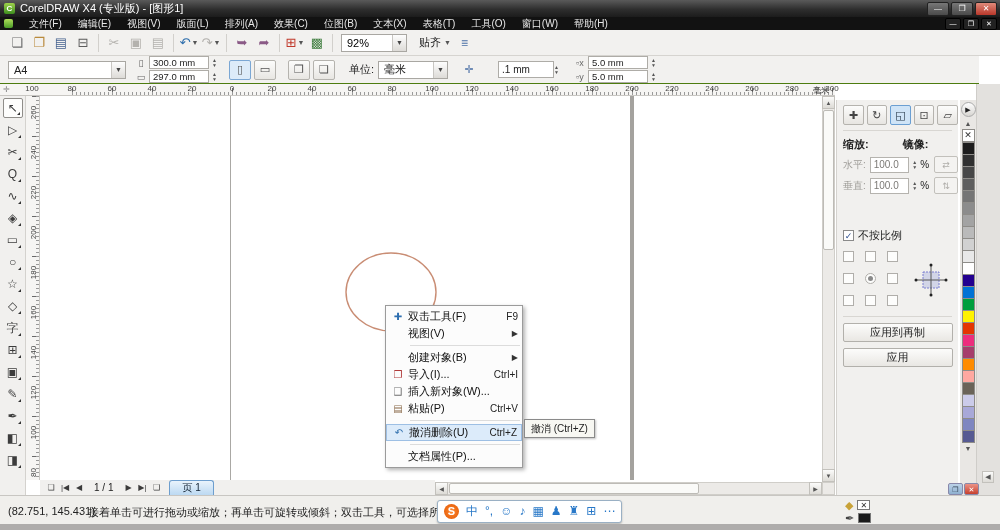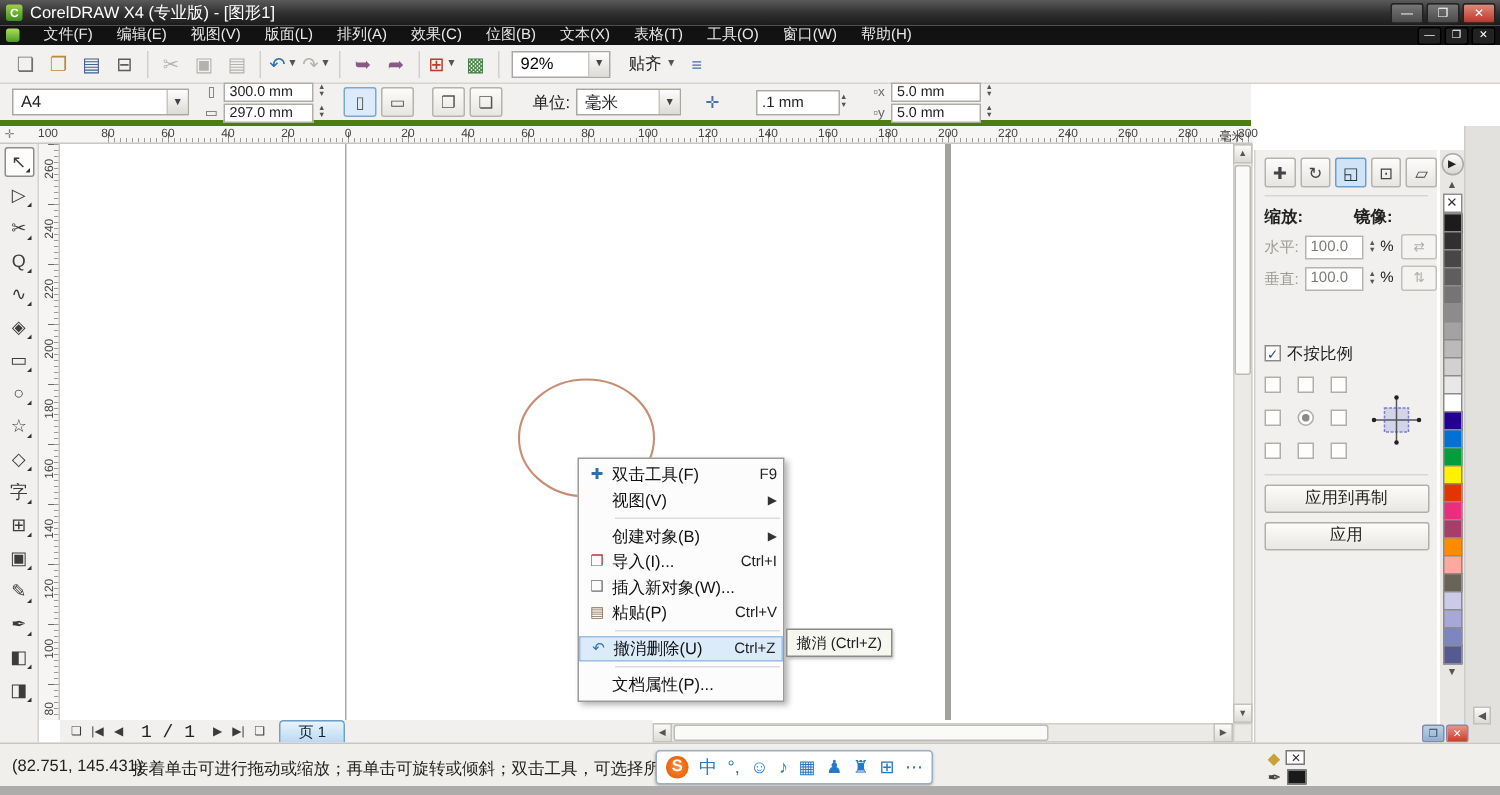--- a/index.html
+++ b/index.html
@@ -33,33 +33,33 @@
   .combo{height:18px;background:#fff;border:1px solid #a9a7a2;display:flex;align-items:center;font-size:11px;
          padding-left:5px;box-sizing:border-box;position:relative;}
   .combo .cval{flex:1;}
   .combo .carr{width:13px;height:100%;border-left:1px solid #c8c6c2;background:linear-gradient(#fdfdfd,#dddbd7);
                font-size:7px;display:flex;align-items:center;justify-content:center;color:#444;}
   #zoom-combo{width:66px;margin:0 4px;}
   #snap-group{display:flex;align-items:center;font-size:11px;margin-left:8px;color:#222;}
   #snap-group .dd{font-size:7px;color:#555;margin:0 6px 0 3px;}
   #options-btn{font-size:12px;color:#4a6fa5;margin-left:4px;}
   
-  #propbar{left:0;top:56px;width:834px;height:28px;background:#f2f1ef;border-bottom:4px solid #4d7c0f;
+  #propbar{left:0;top:56px;width:979px;height:28px;background:#f2f1ef;border-bottom:1px solid #4d7c0f;
            display:flex;align-items:center;padding-left:8px;box-sizing:border-box;font-size:11px;color:#222;}
   #preset-combo{width:118px;}
   .pb-stack{display:flex;flex-direction:column;gap:1px;margin-left:10px;}
   .pb-row{display:flex;align-items:center;gap:3px;}
   .mini-ico{font-size:9px;color:#666;width:10px;text-align:center;}
   .field{background:#fff;border:1px solid #aeaca7;height:11px;font-size:9.5px;line-height:11px;padding:0 3px;min-width:52px;}
   .spin{display:flex;flex-direction:column;justify-content:center;gap:0;}
   .spin span{font-size:5px;line-height:5px;color:#555;}
   .pbtn{width:20px;height:18px;border:1px solid #b5b3ae;border-radius:2px;background:linear-gradient(#fcfcfb,#e8e6e2);
         display:flex;align-items:center;justify-content:center;font-size:11px;color:#555;margin-left:3px;}
   .pbtn.on{background:#dcebf9;border-color:#7ba7d4;}
-  .pb-label{margin-left:20px;}
+  .pb-label{margin-left:14px;}
   #units-combo{width:70px;margin-left:4px;}
   .nudge-field{min-width:48px;height:15px;line-height:15px;font-size:10px;margin-left:24px;}
   
   #ruler-corner{left:0;top:84px;width:40px;height:12px;background:#f6f5f3;border-bottom:1px solid #c9c7c3;
                 font-size:8px;color:#888;display:flex;align-items:center;padding-left:3px;box-sizing:border-box;}
   #h-ruler{left:40px;top:84px;width:795px;height:12px;background:#f6f5f3;border-bottom:1px solid #c9c7c3;box-sizing:border-box;
     background-image:repeating-linear-gradient(90deg,#9a9a9a 0 1px,transparent 1px 4px),
                      repeating-linear-gradient(90deg,#6a6a6a 0 1px,transparent 1px 40px);
     background-size:100% 3px,100% 7px;background-position:left 32px bottom,left 32px bottom;background-repeat:no-repeat;}
   .hr-label{position:absolute;top:0;font-size:8px;color:#444;transform:translateX(-50%);}
@@ -90,21 +90,21 @@
   #vs-down{left:822px;top:469px;width:13px;height:13px;font-size:6px;}
   #hscroll{left:435px;top:482px;width:387px;height:13px;}
   #hs-left{left:435px;top:482px;width:13px;height:13px;font-size:6px;}
   #hs-thumb{left:449px;top:483px;width:250px;height:11px;background:#fafaf8;border:1px solid #bdbbb6;border-radius:2px;box-sizing:border-box;}
   #hs-right{left:809px;top:482px;width:13px;height:13px;font-size:6px;}
   #sb-corner{left:822px;top:482px;width:13px;height:13px;background:#eceae7;border:1px solid #d0cec9;box-sizing:border-box;}
   
   #pagebar{left:40px;top:480px;width:395px;height:15px;background:#f1f0ee;display:flex;align-items:center;
            font-size:9px;color:#444;padding-left:4px;box-sizing:border-box;}
   .pnav{min-width:14px;height:13px;display:flex;align-items:center;justify-content:center;font-size:8px;color:#3b3b3b;}
-  #page-indicator{font-size:12px;color:#222;padding:0 8px;font-family:Liberation Mono, monospace;}
+  #page-indicator{font-size:10px;color:#222;padding:0 8px;}
   #page-tab{height:14px;background:linear-gradient(#e9f3fc,#bcd9f2);border:1px solid #6d9ece;border-bottom:none;
             border-radius:3px 3px 0 0;font-size:10px;color:#123;padding:0 12px;display:flex;align-items:center;margin-left:6px;}
   
   #statusbar{left:0;top:495px;width:1000px;height:29px;background:#f0efec;border-top:1px solid #c8c6c2;
              font-size:11px;color:#222;box-sizing:border-box;}
   #coords{position:absolute;left:8px;top:9px;}
   #hint{position:absolute;left:88px;top:9px;white-space:nowrap;}
   #bottomstrip{left:0;top:524px;width:1000px;height:6px;background:#aeacab;}
   
   #ime{left:437px;top:500px;height:21px;background:#fff;border:1px solid #9ab0c4;border-radius:3px;

